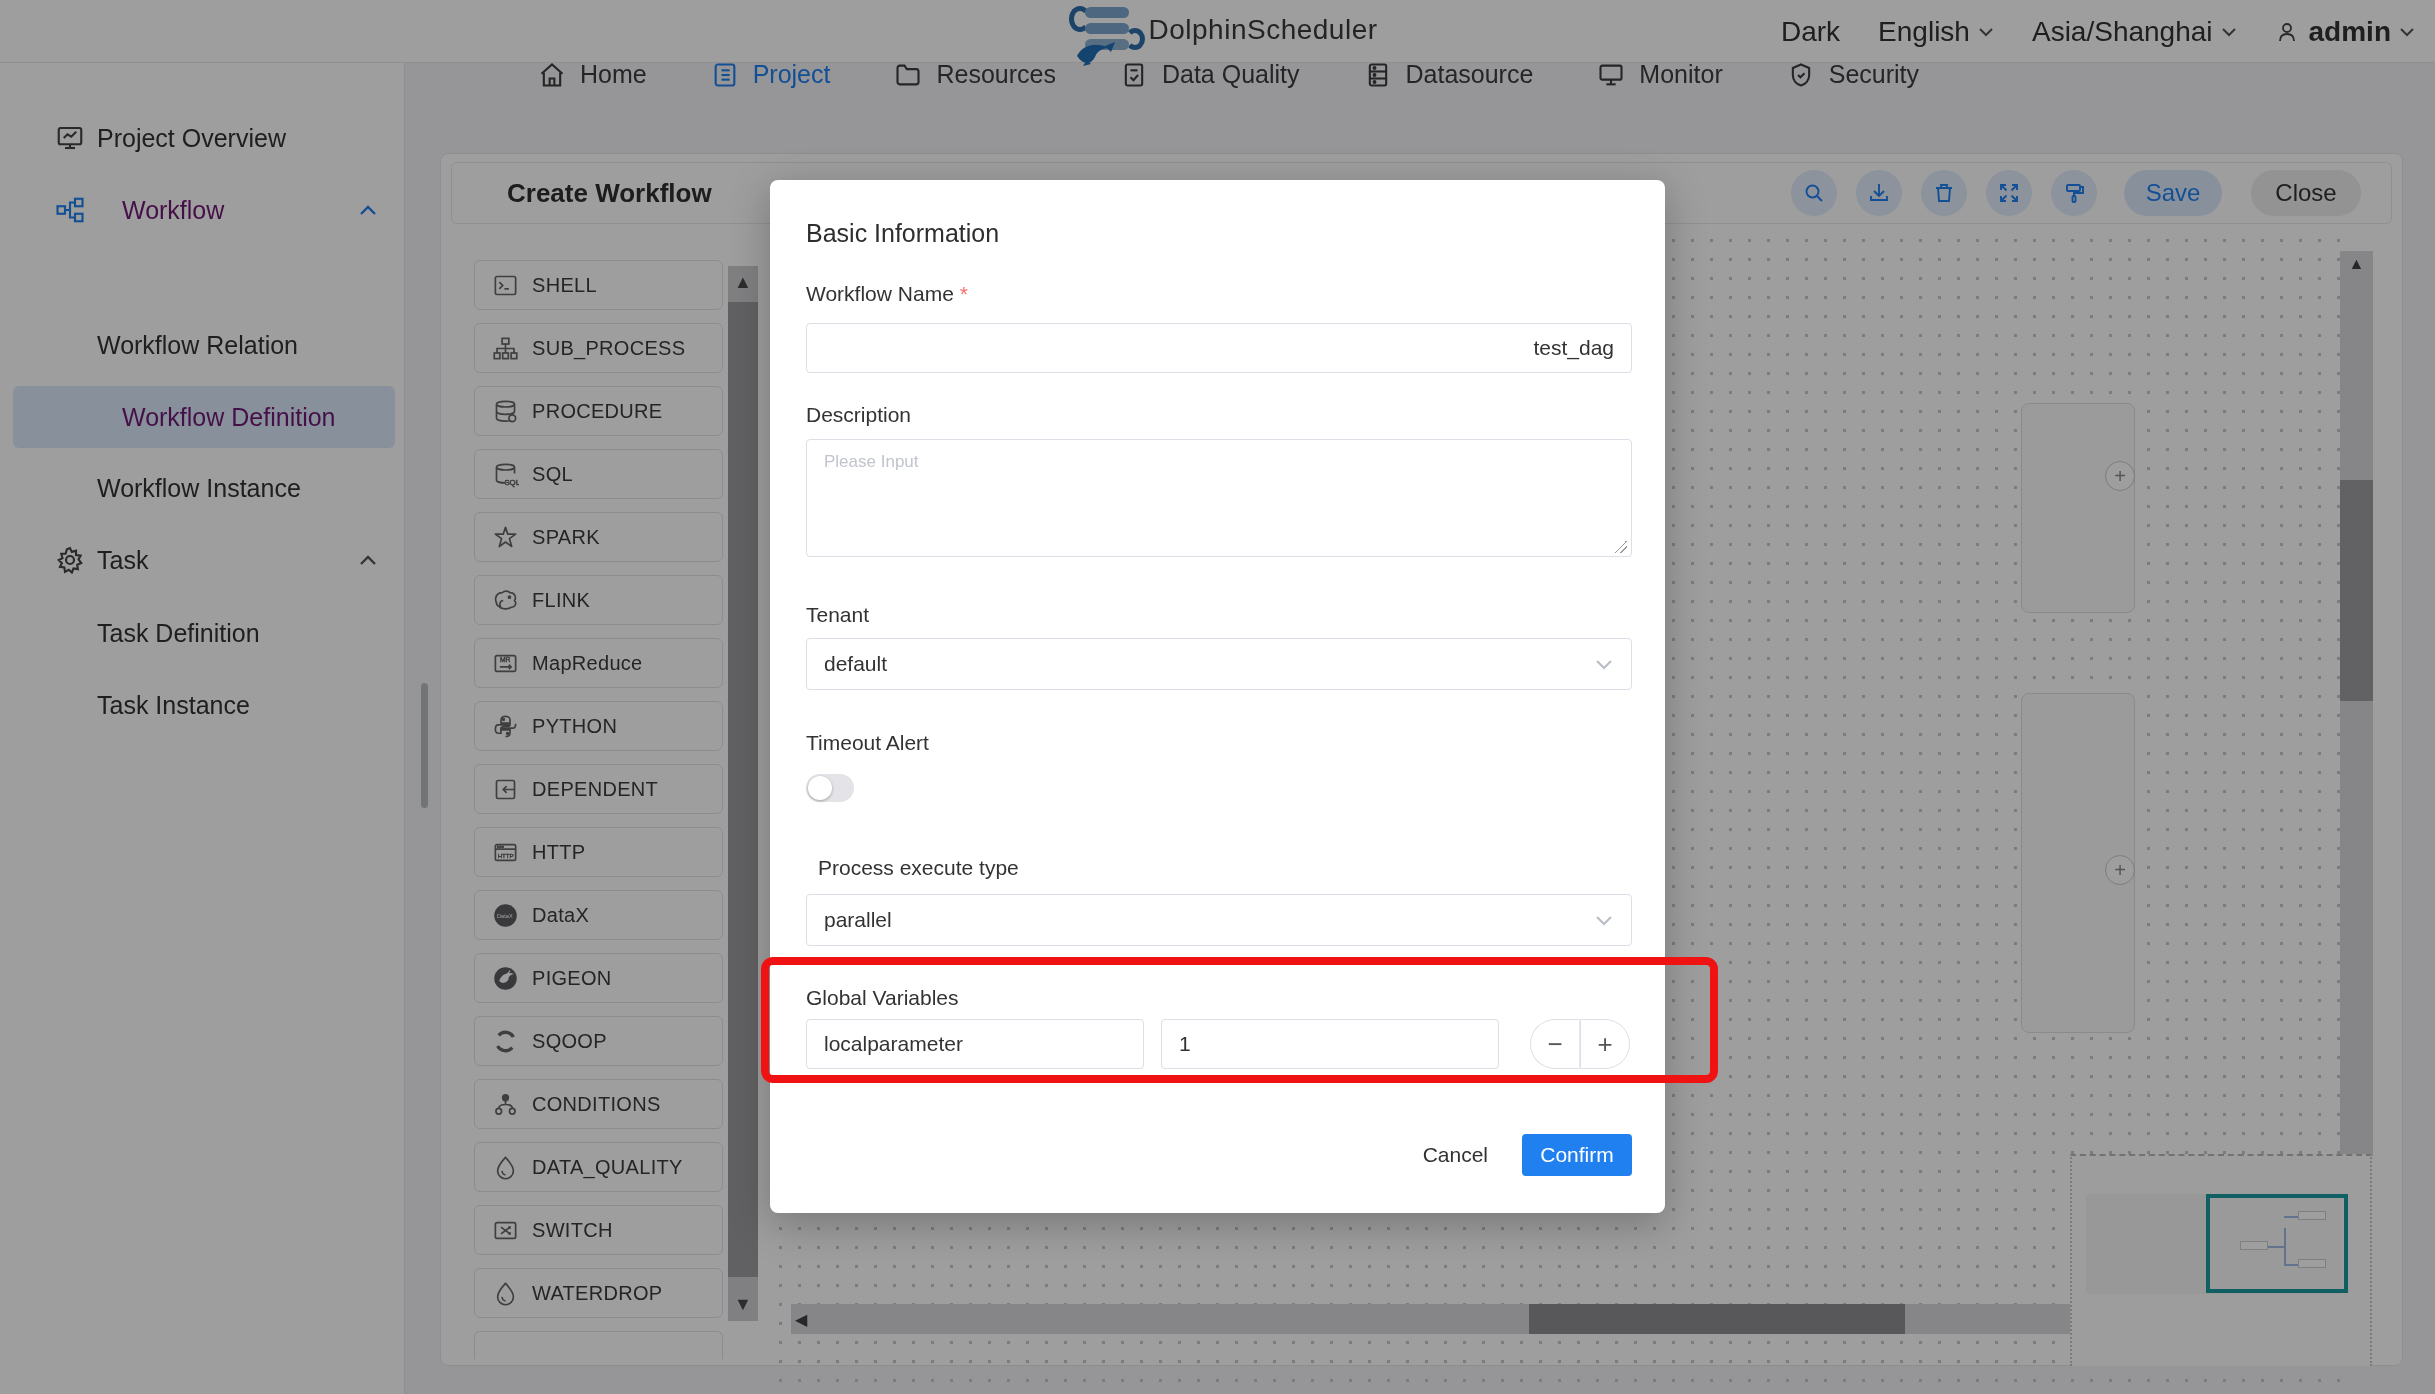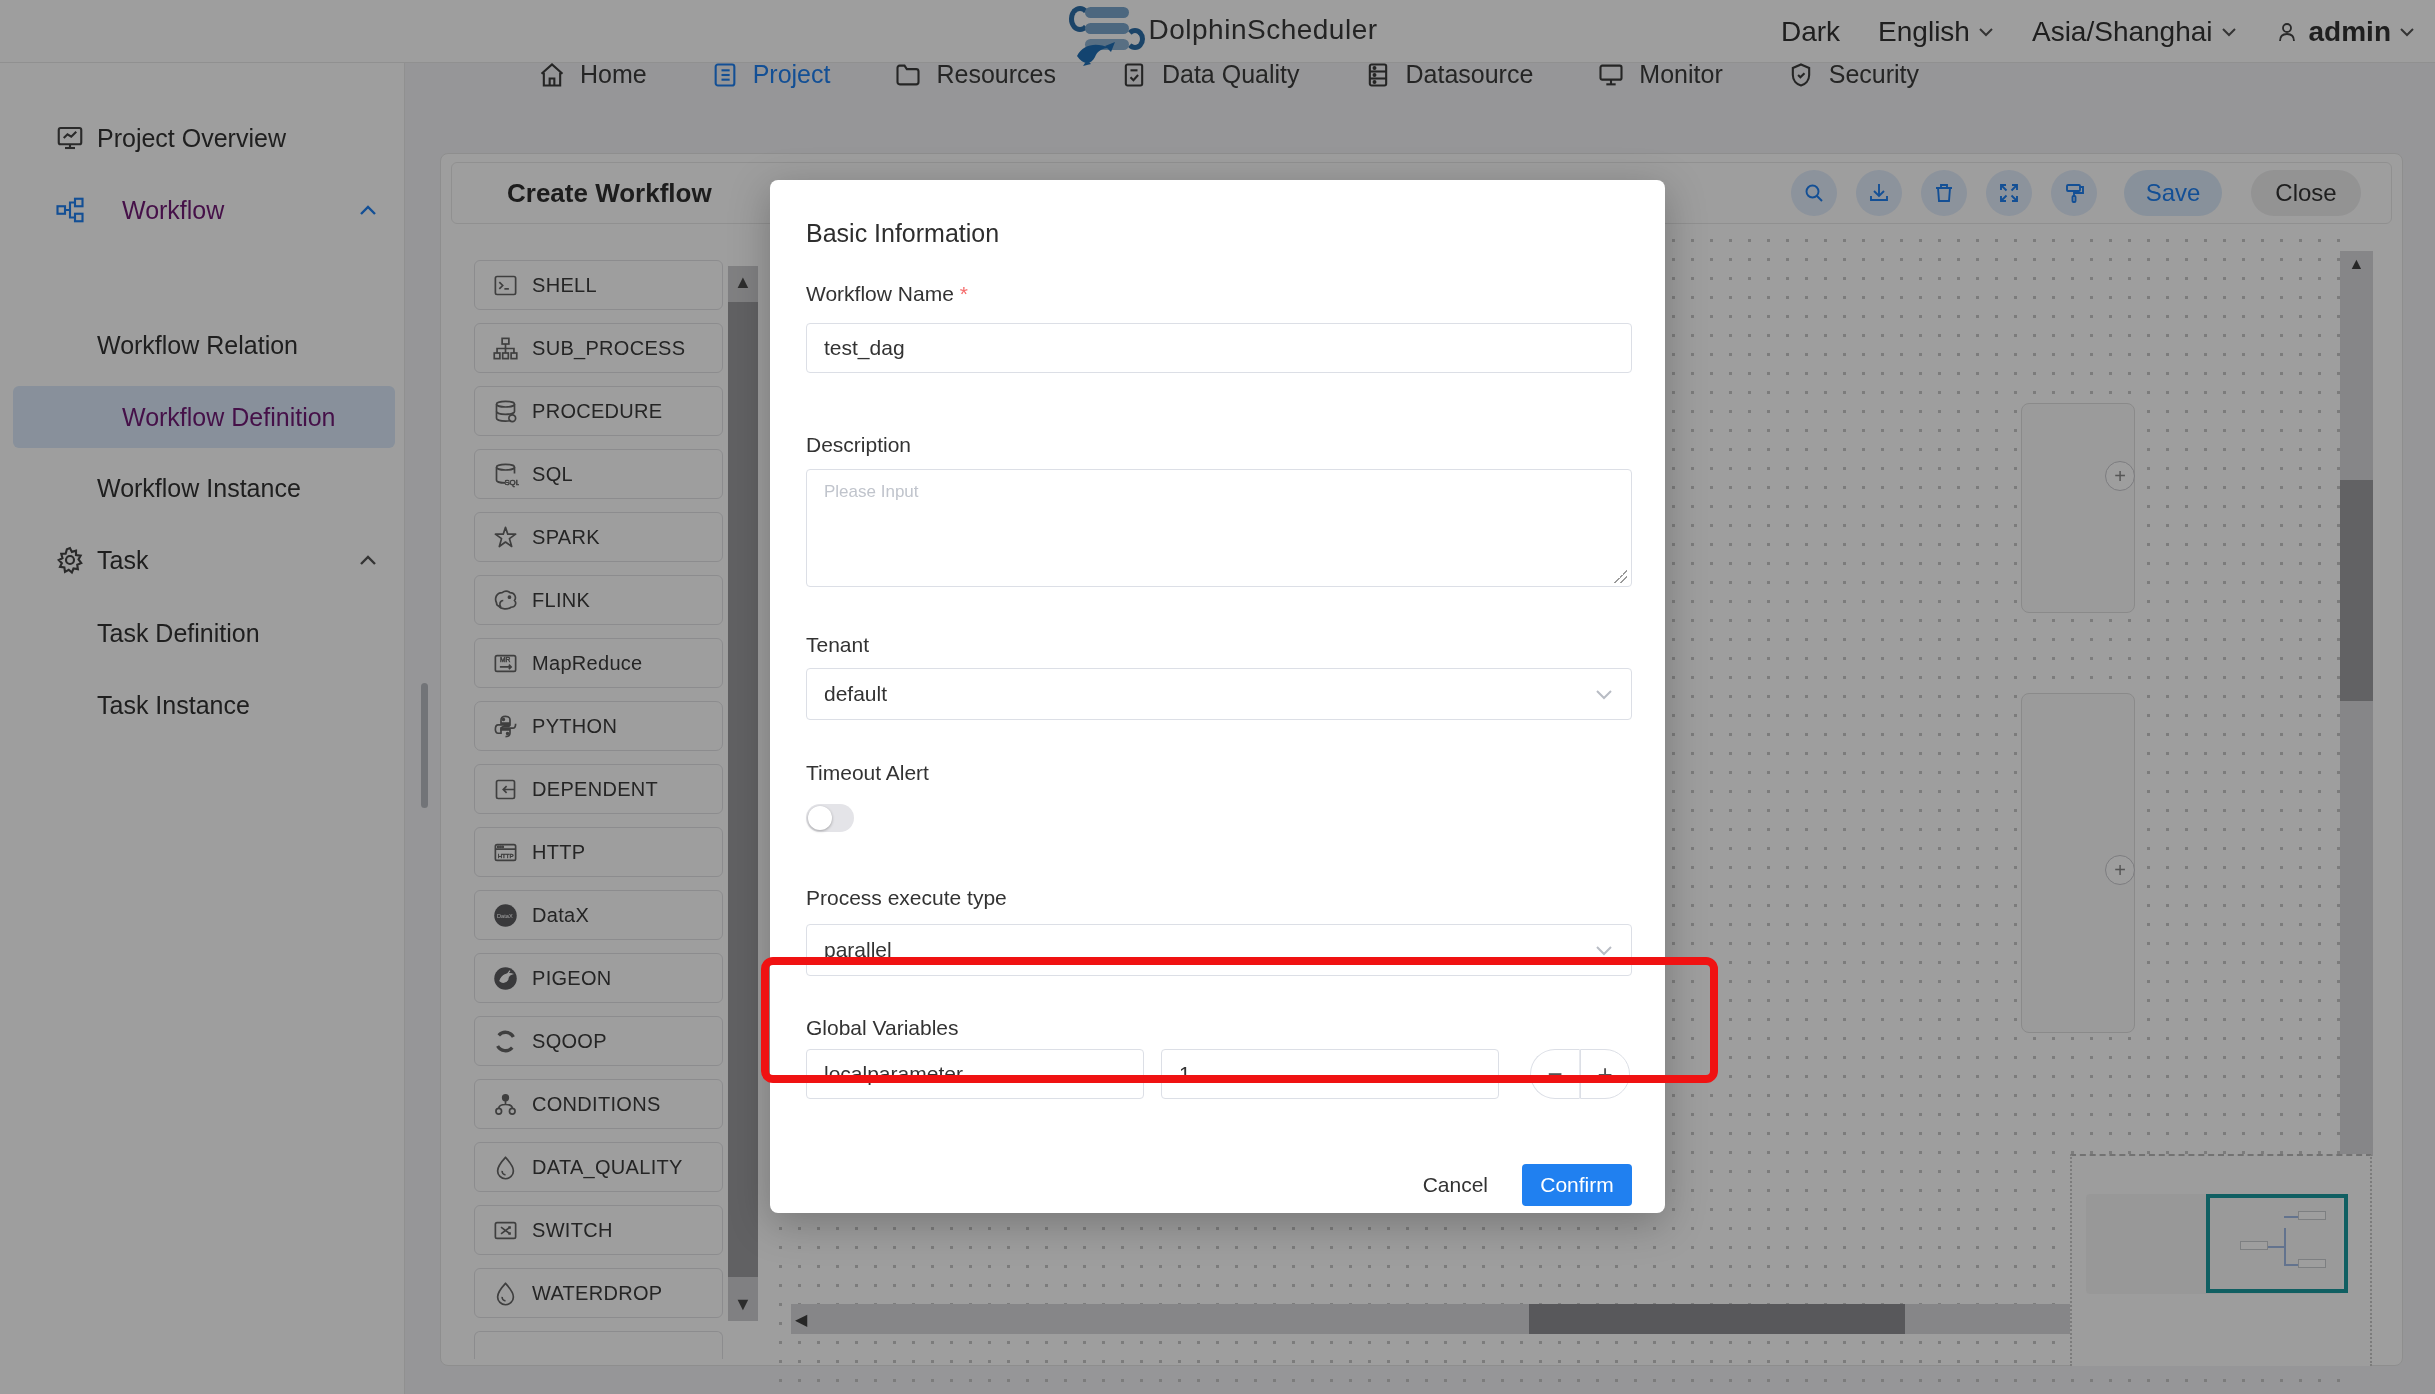--- a/index.html
+++ b/index.html
@@ -123,22 +123,22 @@
     font-family:"Liberation Sans", sans-serif; }
   .btn-confirm { width:110px; height:42px; background:#2080f0; color:#fff; font-size:21px; border:none;
     border-radius:4px; cursor:pointer; font-family:"Liberation Sans", sans-serif; }
 
   
   .annotation { position:absolute; left:761px; top:957px; width:957px; height:126px;
     border:8px solid #f01212; border-radius:12px; z-index:70; pointer-events:none; }
 
   
   .mb17{margin-bottom:17px;} .mb12{margin-bottom:12px;} .mb11{margin-bottom:11px;}
-  .mb39{margin-bottom:60px;} .mb42{margin-bottom:42px;} .mb41{margin-bottom:41px;}
-  .mb19{margin-bottom:19px;} .mb54{margin-bottom:54px;} .mb14{margin-bottom:14px;}
+  .mb39{margin-bottom:30px;text-align:right;} .mb42{margin-bottom:42px;} .mb41{margin-bottom:41px;}
+  .mb19{margin-bottom:19px;} .mb54{margin-bottom:54px;} .mb14{margin-bottom:14px;margin-left:12px;}
   .mb40{margin-bottom:40px;} .mb9{margin-bottom:9px;}
 </style>
 </head>
 <body>
 
 <div class="navbar">
   <div class="brand">
     <div class="logo">
       <div class="arcL"></div>
         <div class="arcR"></div>

